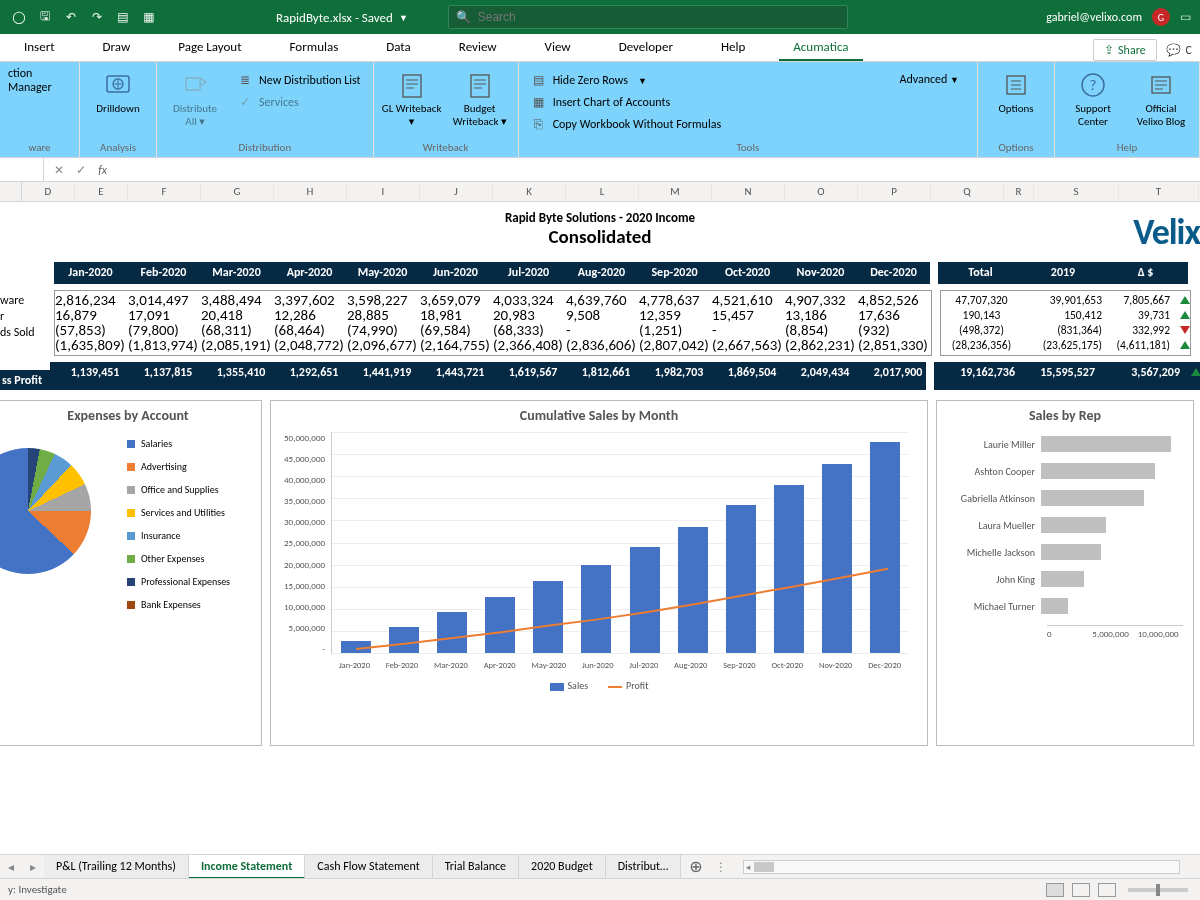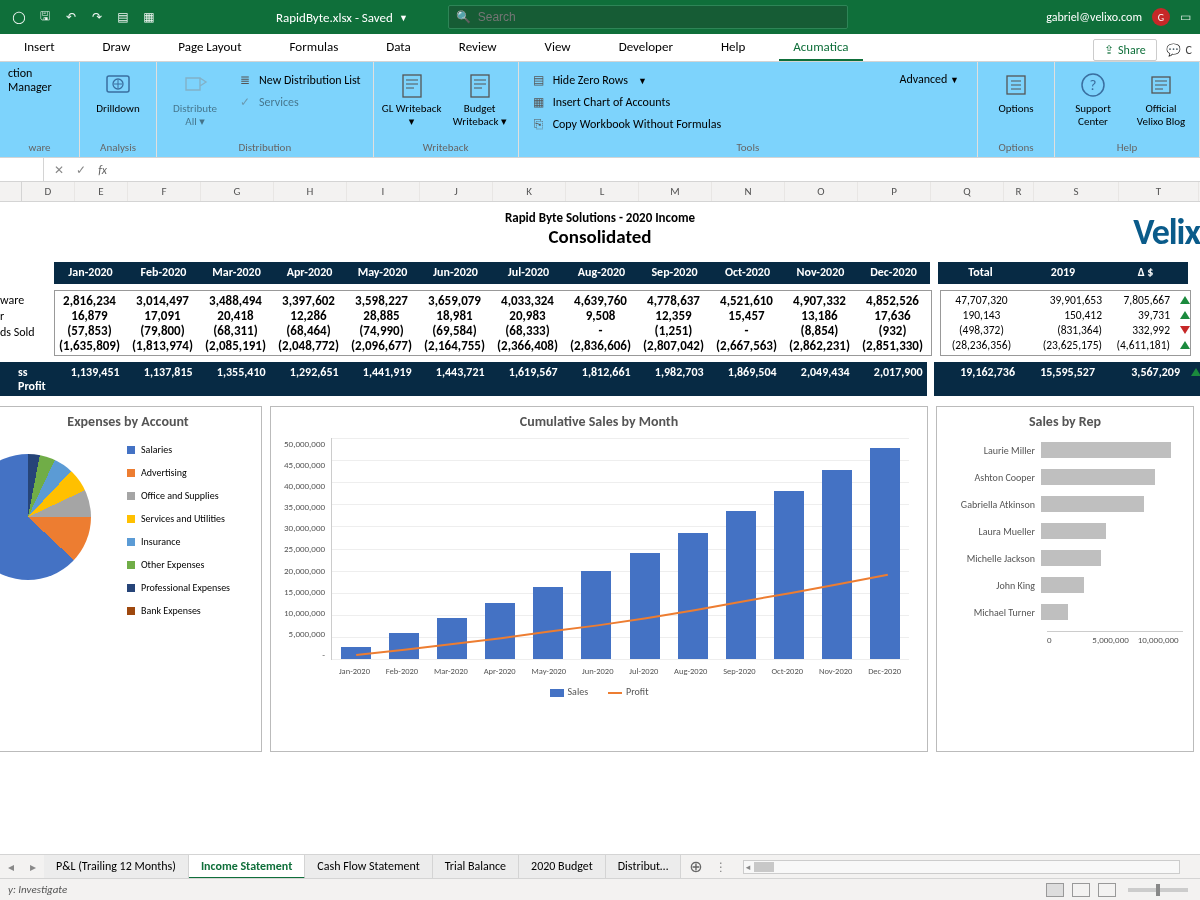--- a/index.html
+++ b/index.html
@@ -56,21 +56,21 @@
   .logo { position: absolute; right: 0; top: 8px; font-size: 36px; font-weight: 700; color: #0a5b8a; letter-spacing: -1px; }
 
   
   .hdr-row { display: flex; margin-top: 14px; height: 22px; }
   .hdr-cell { background: #072a44; color: #fff; text-align: center; font-size: 12px; font-weight: 600; padding-top: 3px; }
   .hdr-gap { width: 8px; }
   
   .data-block { display: flex; margin-top: 6px; }
   .data-left { width: 18px; font-size: 12px; text-align: left; padding-top: 2px; line-height: 16px; }
   .data-months { display: flex; border: 1px solid #999; }
-  .data-months .col { width: 73px; text-align: center; font-size: 13px; padding: 2px 4px 2px 0; line-height: 15px; font-weight: bold; }
+  .data-months .col { width: 73px; text-align: left; font-size: 15px; padding: 2px 4px 2px 0; line-height: 15px; }
   .data-totals { display: flex; border: 1px solid #999; margin-left: 8px; }
   .data-totals .col { text-align: right; font-size: 11.5px; padding: 2px 4px 2px 0; line-height: 15px; }
   .tri { display: inline-block; width: 0; height: 0; border-left: 5px solid transparent; border-right: 5px solid transparent; margin-left: 3px; }
   .tri.up { border-bottom: 8px solid #1b8a3d; }
   .tri.down { border-top: 8px solid #c62828; }
 
   .gross-row { display: flex; margin-top: 6px; }
   .gross-row .cell { background: #072a44; color: #fff; text-align: right; font-size: 12px; font-weight: 600; padding: 3px 4px; }
 
   
@@ -106,21 +106,21 @@
   
   .sheet-tabs { position: absolute; bottom: 22px; left: 0; right: 0; height: 24px; background: #f3f2f1; border-top: 1px solid #d4d4d4; display: flex; align-items: center; font-size: 12px; }
   .sheet-tabs .nav { padding: 0 8px; color: #888; }
   .sheet-tabs .tab { padding: 4px 12px; border-right: 1px solid #d4d4d4; cursor: pointer; background: #ececec; }
   .sheet-tabs .tab.active { background: #fff; border-bottom: 2px solid #0f6f3a; font-weight: 600; color: #0f6f3a; }
   .sheet-tabs .add { padding: 0 8px; font-size: 16px; color: #666; }
   .sheet-tabs .scroll { margin-left: 12px; flex: 1; height: 14px; border: 1px solid #ccc; position: relative; background: #f8f8f8; margin-right: 20px; }
   .sheet-tabs .scroll .thumb { position: absolute; left: 10px; width: 20px; top: 1px; bottom: 1px; background: #c8c8c8; }
 
   
-  .status-bar { position: absolute; bottom: 0; left: 0; right: 0; height: 22px; background: #f3f2f1; border-top: 1px solid #d4d4d4; display: flex; align-items: center; font-size: 11px; color: #555; padding: 0 8px; font-style: italic; }
+  .status-bar { position: absolute; bottom: 0; left: 0; right: 0; height: 22px; background: #f3f2f1; border-top: 1px solid #d4d4d4; display: flex; align-items: center; font-size: 11px; color: #555; padding: 0 8px; }
   .status-bar .views { margin-left: auto; display: flex; gap: 8px; align-items: center; }
   .status-bar .view-i { width: 18px; height: 14px; border: 1px solid #999; }
 </style>
 </head>
 <body>
 
 <div class="titlebar">
   <div class="qat">
     <span class="qat-icon">◯</span>
     <span class="qat-icon">🖫</span>
@@ -462,21 +462,21 @@
         <div class="col" style="width: 16px; padding: 2px 0px;">
           <div style="height: 15px;"><span class="tri up"></span></div>
           <div style="height: 15px;"><span class="tri up"></span></div>
           <div style="height: 15px;"><span class="tri down"></span></div>
           <div style="height: 15px;"><span class="tri up"></span></div>
         </div>
       </div>
   </div>
 
   <div class="gross-row">
-    <div class="cell" style="width:53px;text-align:left;padding-left:18px;">ss Profit</div>
+    <div class="cell" style="width:53px;text-align:left;padding-left:2px;margin-top:8px;">ss Profit</div>
     <div id="gross-months" style="display:flex;">
         <div class="cell" style="width: 73px;">1,139,451</div>
         <div class="cell" style="width: 73px;">1,137,815</div>
         <div class="cell" style="width: 73px;">1,355,410</div>
         <div class="cell" style="width: 73px;">1,292,651</div>
         <div class="cell" style="width: 73px;">1,441,919</div>
         <div class="cell" style="width: 73px;">1,443,721</div>
         <div class="cell" style="width: 73px;">1,619,567</div>
         <div class="cell" style="width: 73px;">1,812,661</div>
         <div class="cell" style="width: 73px;">1,982,703</div>

